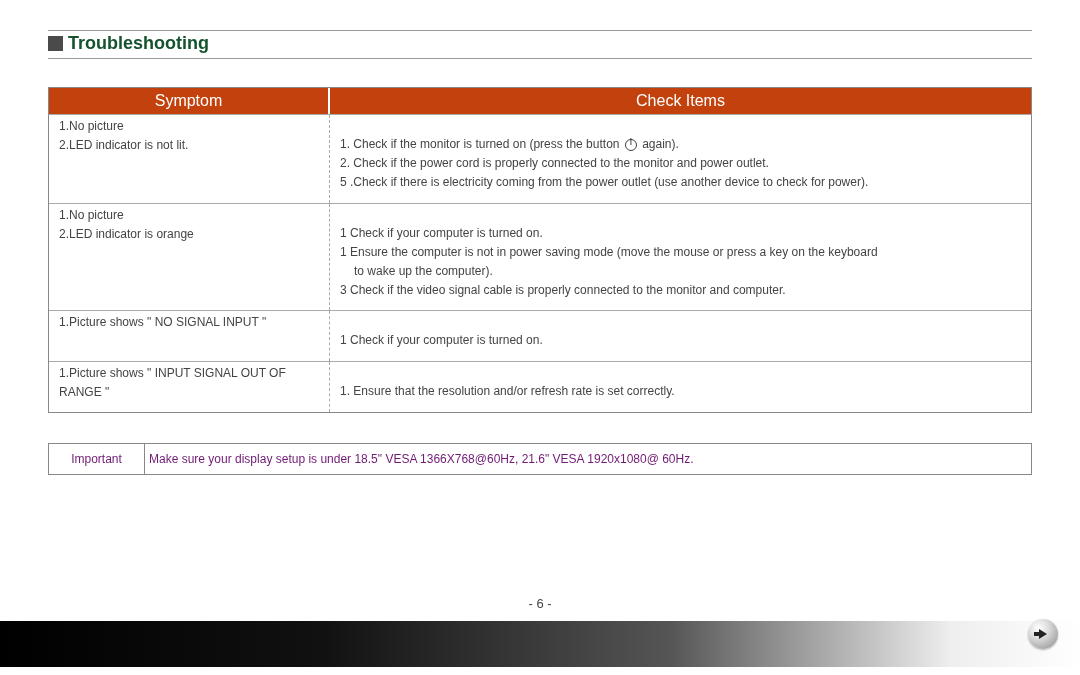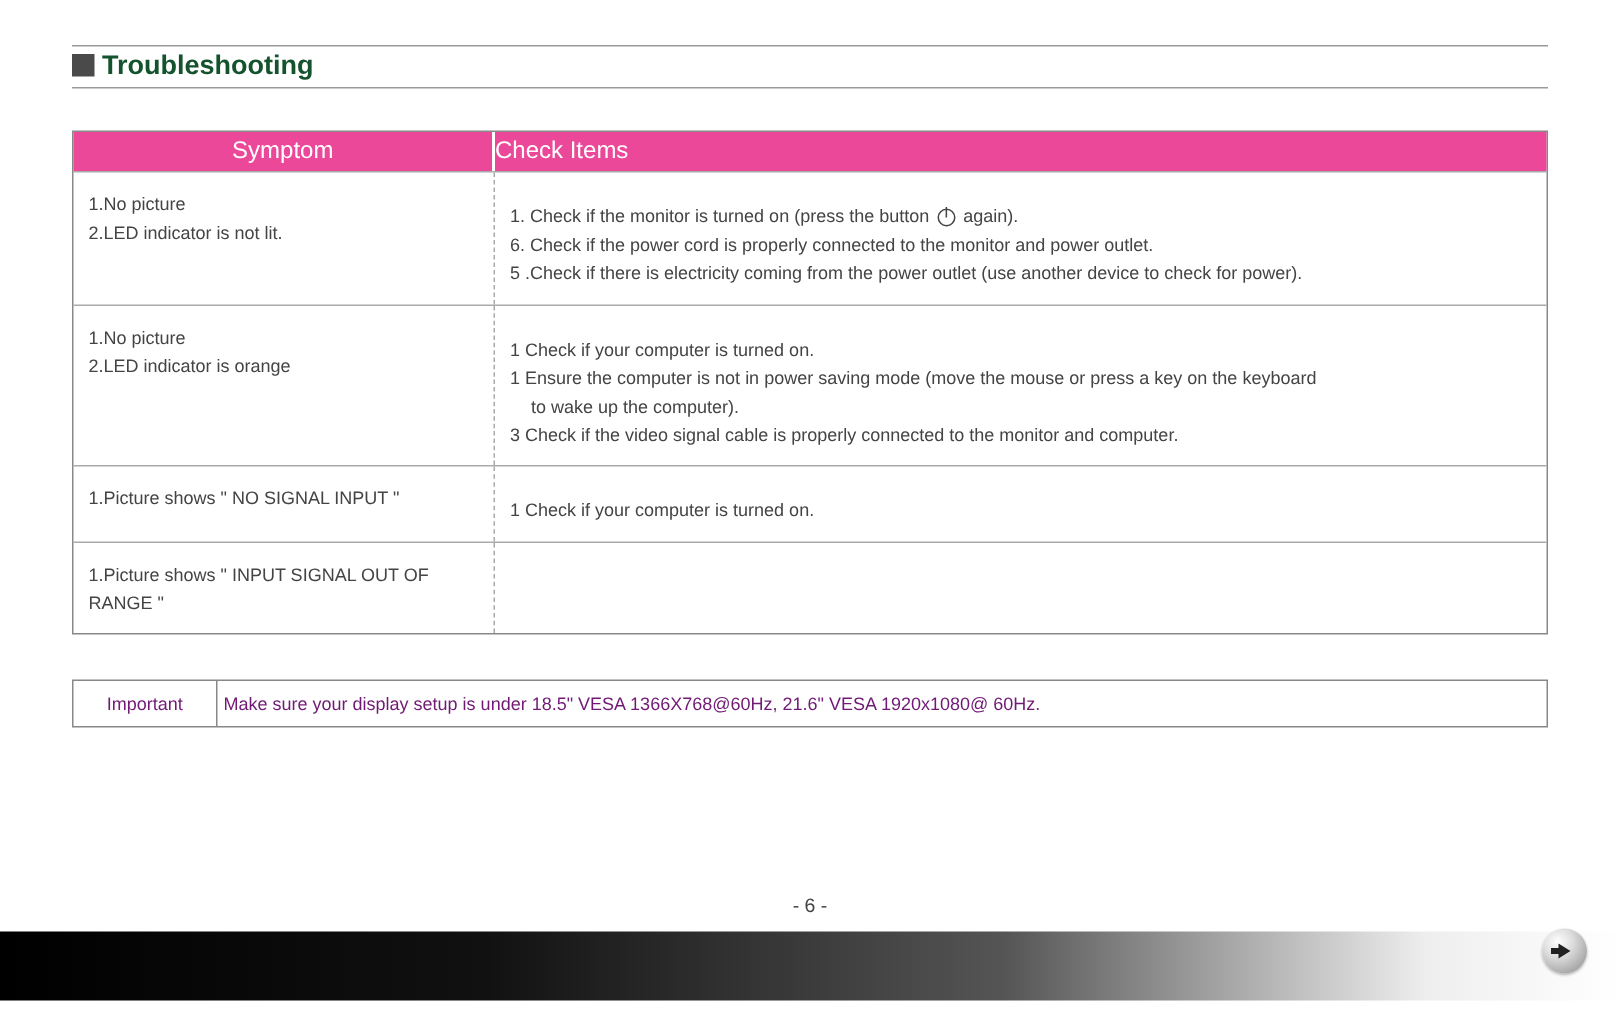--- a/index.html
+++ b/index.html
@@ -35,46 +35,47 @@
     .title-text {
       font-size: 18px;
       font-weight: bold;
       color: #14532d;
     }
     .table-wrap {
       border: 1px solid #888;
     }
     .header-row {
       display: flex;
-      background: #ec4899;
+      background: #c2410c;
       color: #fff;
       font-size: 16px;
     }
     .header-cell-left {
       width: 281px;
       text-align: center;
       padding: 4px 0;
       border-right: 2px solid #fff;
     }
     .header-cell-right {
       flex: 1;
+      text-align: center;
       padding: 4px 0;
     }
     .body-row {
       display: flex;
       border-top: 1px solid #aaa;
       font-size: 12px;
       color: #444;
     }
     .body-row:first-of-type {
       border-top: none;
     }
     .cell-left {
       width: 281px;
-      padding: 12px 10px 10px 10px;
+      padding: 2px 10px 10px 10px;
       border-right: 1px dashed #aaa;
       line-height: 1.6;
     }
     .cell-right {
       flex: 1;
       padding: 20px 10px 10px 10px;
       line-height: 1.6;
     }
     .power-icon {
       display: inline-block;
@@ -183,21 +184,21 @@
       <div class="cell-left">
         <div>1.No picture</div>
         <div>2.LED indicator is not lit.</div>
       </div>
       <div class="cell-right">
         <div>
           <span>1. Check if the monitor is turned on (press the button </span>
           <span class="power-icon"></span>
           <span> again).</span>
         </div>
-        <div>6. Check if the power cord is properly connected to the monitor and power outlet.</div>
+        <div>2. Check if the power cord is properly connected to the monitor and power outlet.</div>
         <div>5 .Check if there is electricity coming from the power outlet (use another device to check for power).</div>
       </div>
     </div>
 
     <div class="body-row">
       <div class="cell-left">
         <div>1.No picture</div>
         <div>2.LED indicator is orange</div>
       </div>
       <div class="cell-right">
@@ -213,20 +214,23 @@
         <div>1.Picture shows " NO SIGNAL INPUT "</div>
       </div>
       <div class="cell-right">
         <div>1 Check if your computer is turned on.</div>
       </div>
     </div>
 
     <div class="body-row">
       <div class="cell-left">
         <div>1.Picture shows " INPUT SIGNAL OUT OF RANGE "</div>
+      </div>
+      <div class="cell-right">
+        <div>1. Ensure that the resolution and/or refresh rate is set correctly.</div>
       </div>
     </div>
   </div>
 
   <div class="important-box">
     <div class="important-label">Important</div>
     <div class="important-text">Make sure your display setup is under 18.5" VESA 1366X768@60Hz, 21.6" VESA 1920x1080@ 60Hz.</div>
   </div>
 </div>
 

